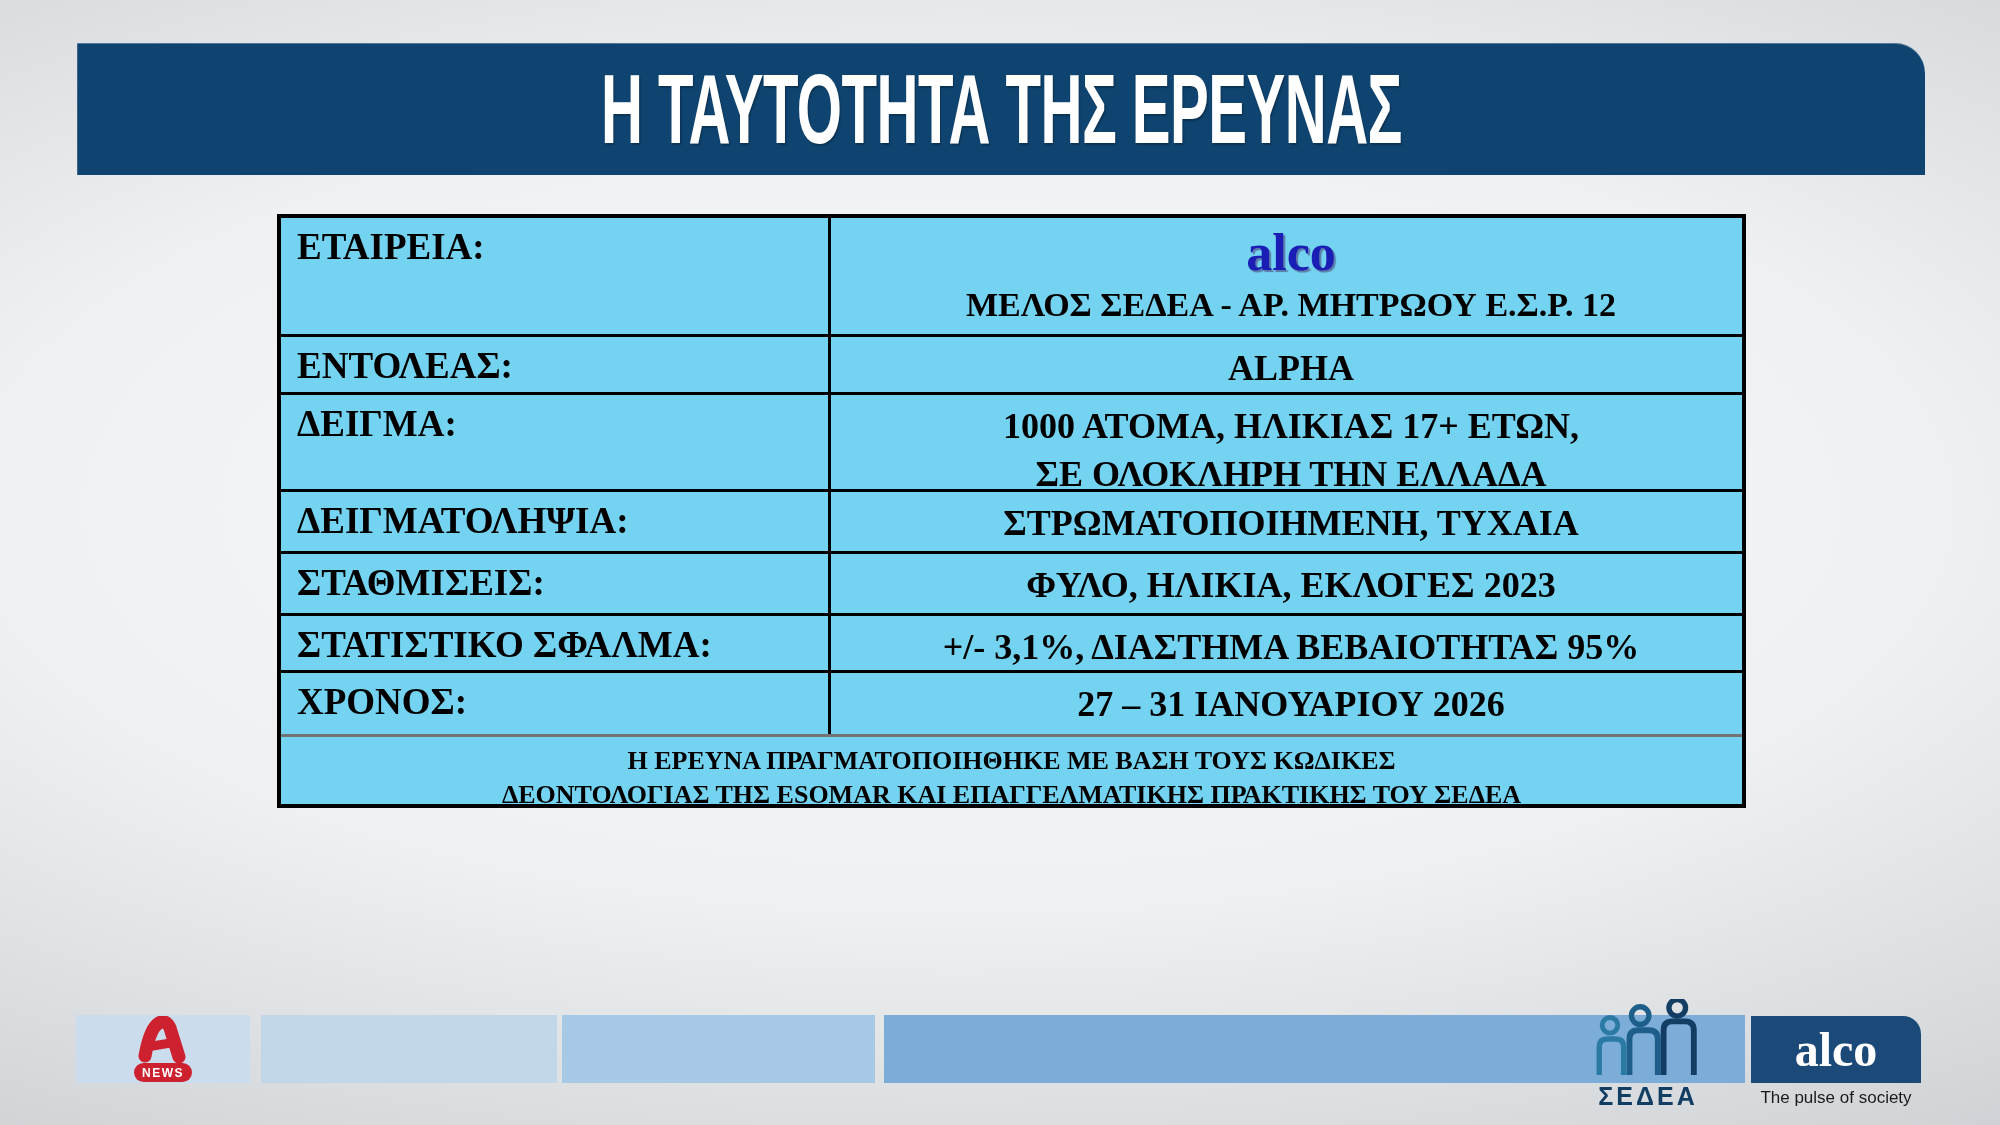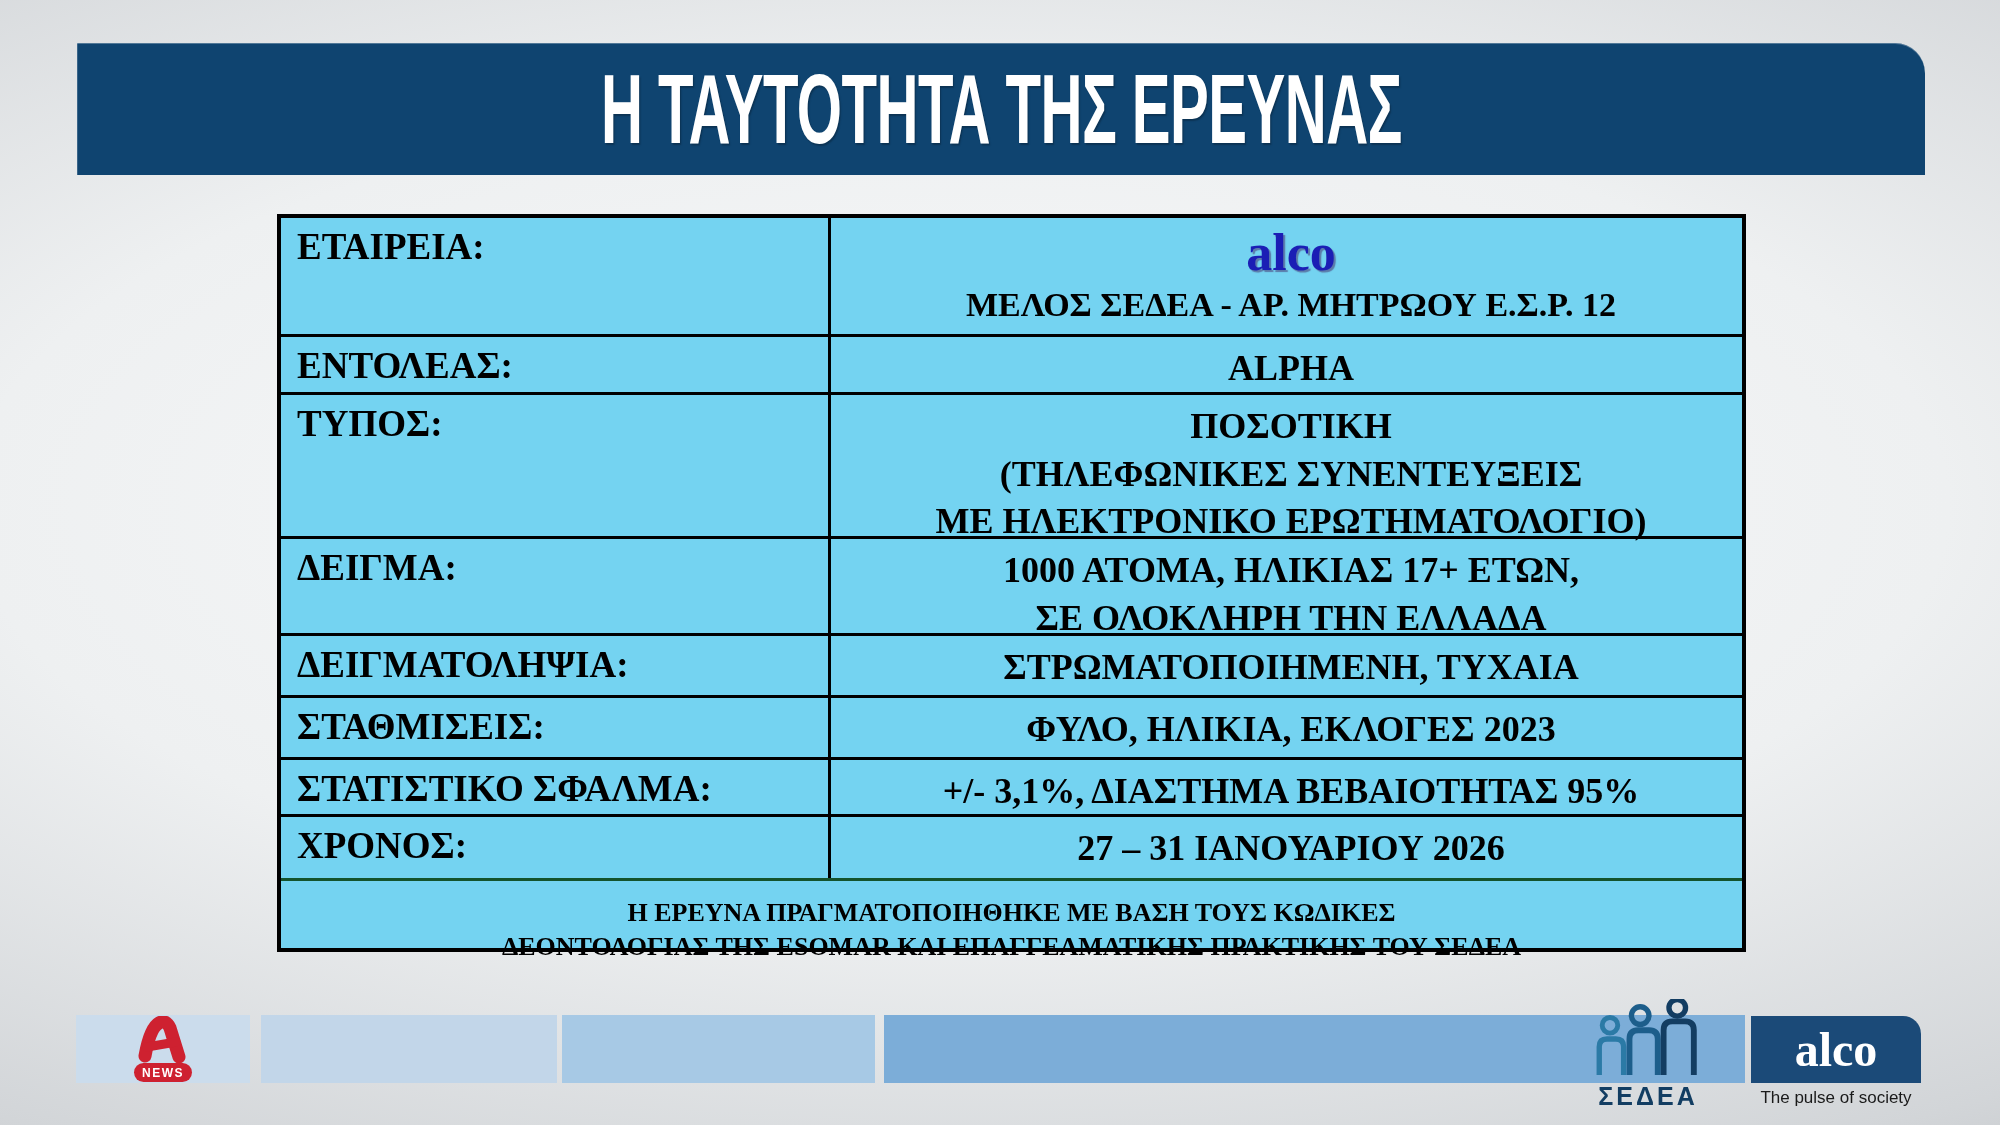--- a/index.html
+++ b/index.html
@@ -47,22 +47,22 @@
     font-size:37px;
     line-height:1.15;
   }
   .cell-value {
     flex:1; text-align:center; padding:8px 10px 0 10px;
     font-size:36px; line-height:1.32;
   }
   .r0 { height:116px; } .r1 { height:58px; } .r2 { height:144px; }
   .r3 { height:97px; }  .r4 { height:62px; } .r5 { height:62px; }
   .r6 { height:57px; }  .r7 { height:64px; }
-  .row-footer { height:70px; border-top:3px solid #14532d; text-align:center;
-                padding-top:15px; font-size:26px; line-height:1.3; }
+  .row-footer { height:70px; border-top:3px solid #737373; text-align:center;
+                padding-top:7px; font-size:26px; line-height:1.3; }
   .alco-inline {
     color:#1b1eb5; font-size:52px; line-height:1.05;
     text-shadow:2px 2px 1px rgba(70,50,110,.55);
   }
   .membership { font-size:34px; margin-top:2px; }
 
   
   .bar-seg { position:absolute; top:1015px; height:68px; }
   .seg1 { left:76px;  width:174px; background:#cbdcec; display:flex; align-items:center; justify-content:center; }
   .seg2 { left:261px; width:296px; background:#c2d6e9; }
@@ -108,28 +108,20 @@
     </div>
   </div>
 
   <div class="id-row r1">
     <div class="cell-label">ΕΝΤΟΛΕΑΣ:</div>
     <div class="cell-value">
       <div>ALPHA</div>
     </div>
   </div>
 
-  <div class="id-row r2">
-    <div class="cell-label">ΤΥΠΟΣ:</div>
-    <div class="cell-value">
-      <div>ΠΟΣΟΤΙΚΗ</div>
-      <div>(ΤΗΛΕΦΩΝΙΚΕΣ ΣΥΝΕΝΤΕΥΞΕΙΣ</div>
-      <div>ΜΕ ΗΛΕΚΤΡΟΝΙΚΟ ΕΡΩΤΗΜΑΤΟΛΟΓΙΟ)</div>
-    </div>
-  </div>
 
   <div class="id-row r3">
     <div class="cell-label">ΔΕΙΓΜΑ:</div>
     <div class="cell-value">
       <div>1000 ΑΤΟΜΑ, ΗΛΙΚΙΑΣ 17+ ΕΤΩΝ,</div>
       <div>ΣΕ ΟΛΟΚΛΗΡΗ ΤΗΝ ΕΛΛΑΔΑ</div>
     </div>
   </div>
 
   <div class="id-row r4">

